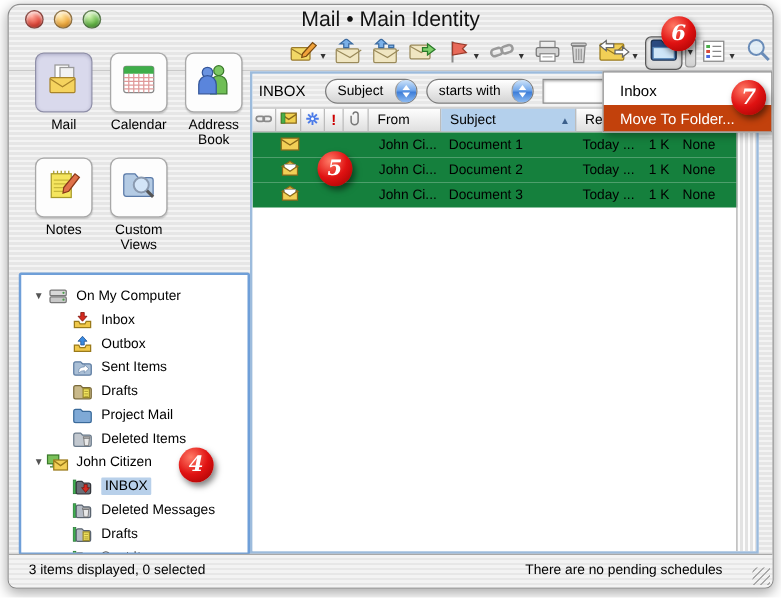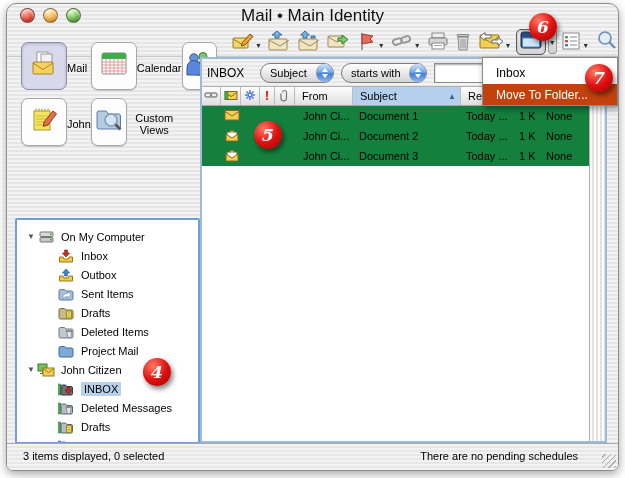--- a/index.html
+++ b/index.html
@@ -20,21 +20,21 @@
   
   .toolbar{height:29px;display:flex;align-items:center;padding-left:224px;border-bottom:1px solid #c9c9c9;box-sizing:border-box;}
   .tbtn{display:flex;align-items:center;justify-content:center;height:24px;background:none;border:none;padding:0 1px;}
   .tarrow{font-size:7px;color:#333;margin:6px 2px 0 0;}
   .tb-sel{border:1px solid #5a5a5a;border-radius:5px;background:linear-gradient(#ececec,#d6d6d6);
     box-shadow:inset 0 1px 2px rgba(0,0,0,.25);padding:0 2px;}
   .mini-dd{width:11px;height:22px;border:1px solid #9a9a9a;border-radius:3px;background:linear-gradient(#fbfbfb,#cfcfcf);
     display:flex;align-items:center;justify-content:center;font-size:7px;color:#333;margin:0 2px;}
   
   .navgrid{position:absolute;left:14px;top:38px;width:180px;display:grid;grid-template-columns:repeat(3,1fr);row-gap:8px;}
-  .navcell{display:flex;flex-direction:row;align-items:center;}
+  .navcell{display:flex;flex-direction:column;align-items:center;}
   .navbtn{width:44px;height:46px;border:1px solid #a8a8a8;border-radius:7px;background:#fdfdfd;
     display:flex;align-items:center;justify-content:center;box-shadow:0 1px 1px rgba(0,0,0,.15);}
   .navbtn.sel{background:#d9d9ec;border-color:#8f8fa8;box-shadow:inset 0 1px 3px rgba(0,0,60,.2);}
   .navlabel{font-size:11px;color:#000;text-align:center;margin-top:4px;line-height:12px;max-width:58px;}
   
   .tree{position:absolute;left:8px;top:214px;width:185px;height:226px;background:#fff;border:2px solid #6f9fd8;
     border-radius:2px;box-sizing:border-box;padding-top:7px;overflow:hidden;}
   .t-item{height:19px;display:flex;align-items:center;font-size:11px;color:#000;}
   .t-item .disc{width:12px;margin-left:8px;font-size:8px;color:#555;text-align:center;}
   .t-item.child{padding-left:40px;}
@@ -278,21 +278,21 @@
                 </g>
                 <g stroke="#c8b83a">
                   <line x1="7" y1="11" x2="19" y2="11"></line>
                   <line x1="7" y1="14" x2="19" y2="14"></line>
                   <line x1="7" y1="17" x2="19" y2="17"></line>
                   <line x1="7" y1="20" x2="19" y2="20"></line>
                 </g>
                 <path d="M15 17 L24 6 l3.5 2.8 L19 20 l-4.6 1.4z" fill="#e0714a" stroke="#8a3a1a"></path>
               </svg></span>
         </div>
-        <div class="navlabel">John</div>
+        <div class="navlabel">Notes</div>
       </div>
       <div class="navcell">
         <div class="navbtn">
           <span><svg width="30" height="30" viewBox="0 0 30 30">
                 <path d="M3 8 q0-2 2-2 h7 l2.5 3 h10 q2 0 2 2 v11 q0 2-2 2 H5 q-2 0-2-2 z" fill="#b4cbe4" stroke="#5a7aa8"></path>
                 <circle cx="17" cy="15" r="6" fill="#d8eafc" fill-opacity=".85" stroke="#8a9ab0" stroke-width="1.6"></circle>
                 <line x1="21.5" y1="19.5" x2="26.5" y2="24.5" stroke="#555" stroke-width="2.6"></line>
               </svg></span>
         </div>
         <div class="navlabel">Custom Views</div>
@@ -349,34 +349,34 @@
                 <line x1="9.5" y1="9" x2="12.5" y2="9"></line>
                 <line x1="9.5" y1="11" x2="12.5" y2="11"></line>
               </g>
             </svg>
           </span>
         <span class="t-label">Drafts</span>
       </div>
       <div class="t-item child">
         <span class="t-ic">
             <svg width="16" height="14" viewBox="0 0 16 14">
+              <path d="M1 4 q0-1.5 1.5-1.5 h4 L8 4 h5.5 q1.5 0 1.5 1.5 v6 q0 1.5-1.5 1.5 h-11 Q1 13 1 11.5 z" fill="#7fa9d6" stroke="#3a6a9a"></path>
+            </svg>
+          </span>
+        <span class="t-label">Project Mail</span>
+      </div>
+      <div class="t-item child">
+        <span class="t-ic">
+            <svg width="16" height="14" viewBox="0 0 16 14">
               <path d="M1 4 q0-1.5 1.5-1.5 h4 L8 4 h5.5 q1.5 0 1.5 1.5 v6 q0 1.5-1.5 1.5 h-11 Q1 13 1 11.5 z" fill="#c2c8cf" stroke="#6a7a8a"></path>
               <path d="M9 6.5 h4.5 l-.6 6 h-3.3 z" fill="#e8e8e8" stroke="#666" stroke-width=".6"></path>
               <rect x="8.6" y="5.4" width="5.3" height="1" fill="#ccc" stroke="#666" stroke-width=".5"></rect>
             </svg>
           </span>
         <span class="t-label">Deleted Items</span>
-      </div>
-      <div class="t-item child">
-        <span class="t-ic">
-            <svg width="16" height="14" viewBox="0 0 16 14">
-              <path d="M1 4 q0-1.5 1.5-1.5 h4 L8 4 h5.5 q1.5 0 1.5 1.5 v6 q0 1.5-1.5 1.5 h-11 Q1 13 1 11.5 z" fill="#7fa9d6" stroke="#3a6a9a"></path>
-            </svg>
-          </span>
-        <span class="t-label">Project Mail</span>
       </div>
       <div class="t-item">
         <span class="disc">▼</span>
         <span class="t-ic">
             <svg width="18" height="14" viewBox="0 0 18 14">
               <rect x="1" y="1" width="9" height="7" fill="#7ac05a" stroke="#3a7a2a"></rect>
               <line x1="5.5" y1="8" x2="5.5" y2="10" stroke="#3a7a2a"></line>
               <line x1="3" y1="10.5" x2="8" y2="10.5" stroke="#3a7a2a"></line>
               <rect x="6" y="5" width="11" height="8" fill="#f2cf56" stroke="#9a7a1a"></rect>
               <path d="M6 5.5 l5.5 4 5.5-4" fill="none" stroke="#9a7a1a"></path>

